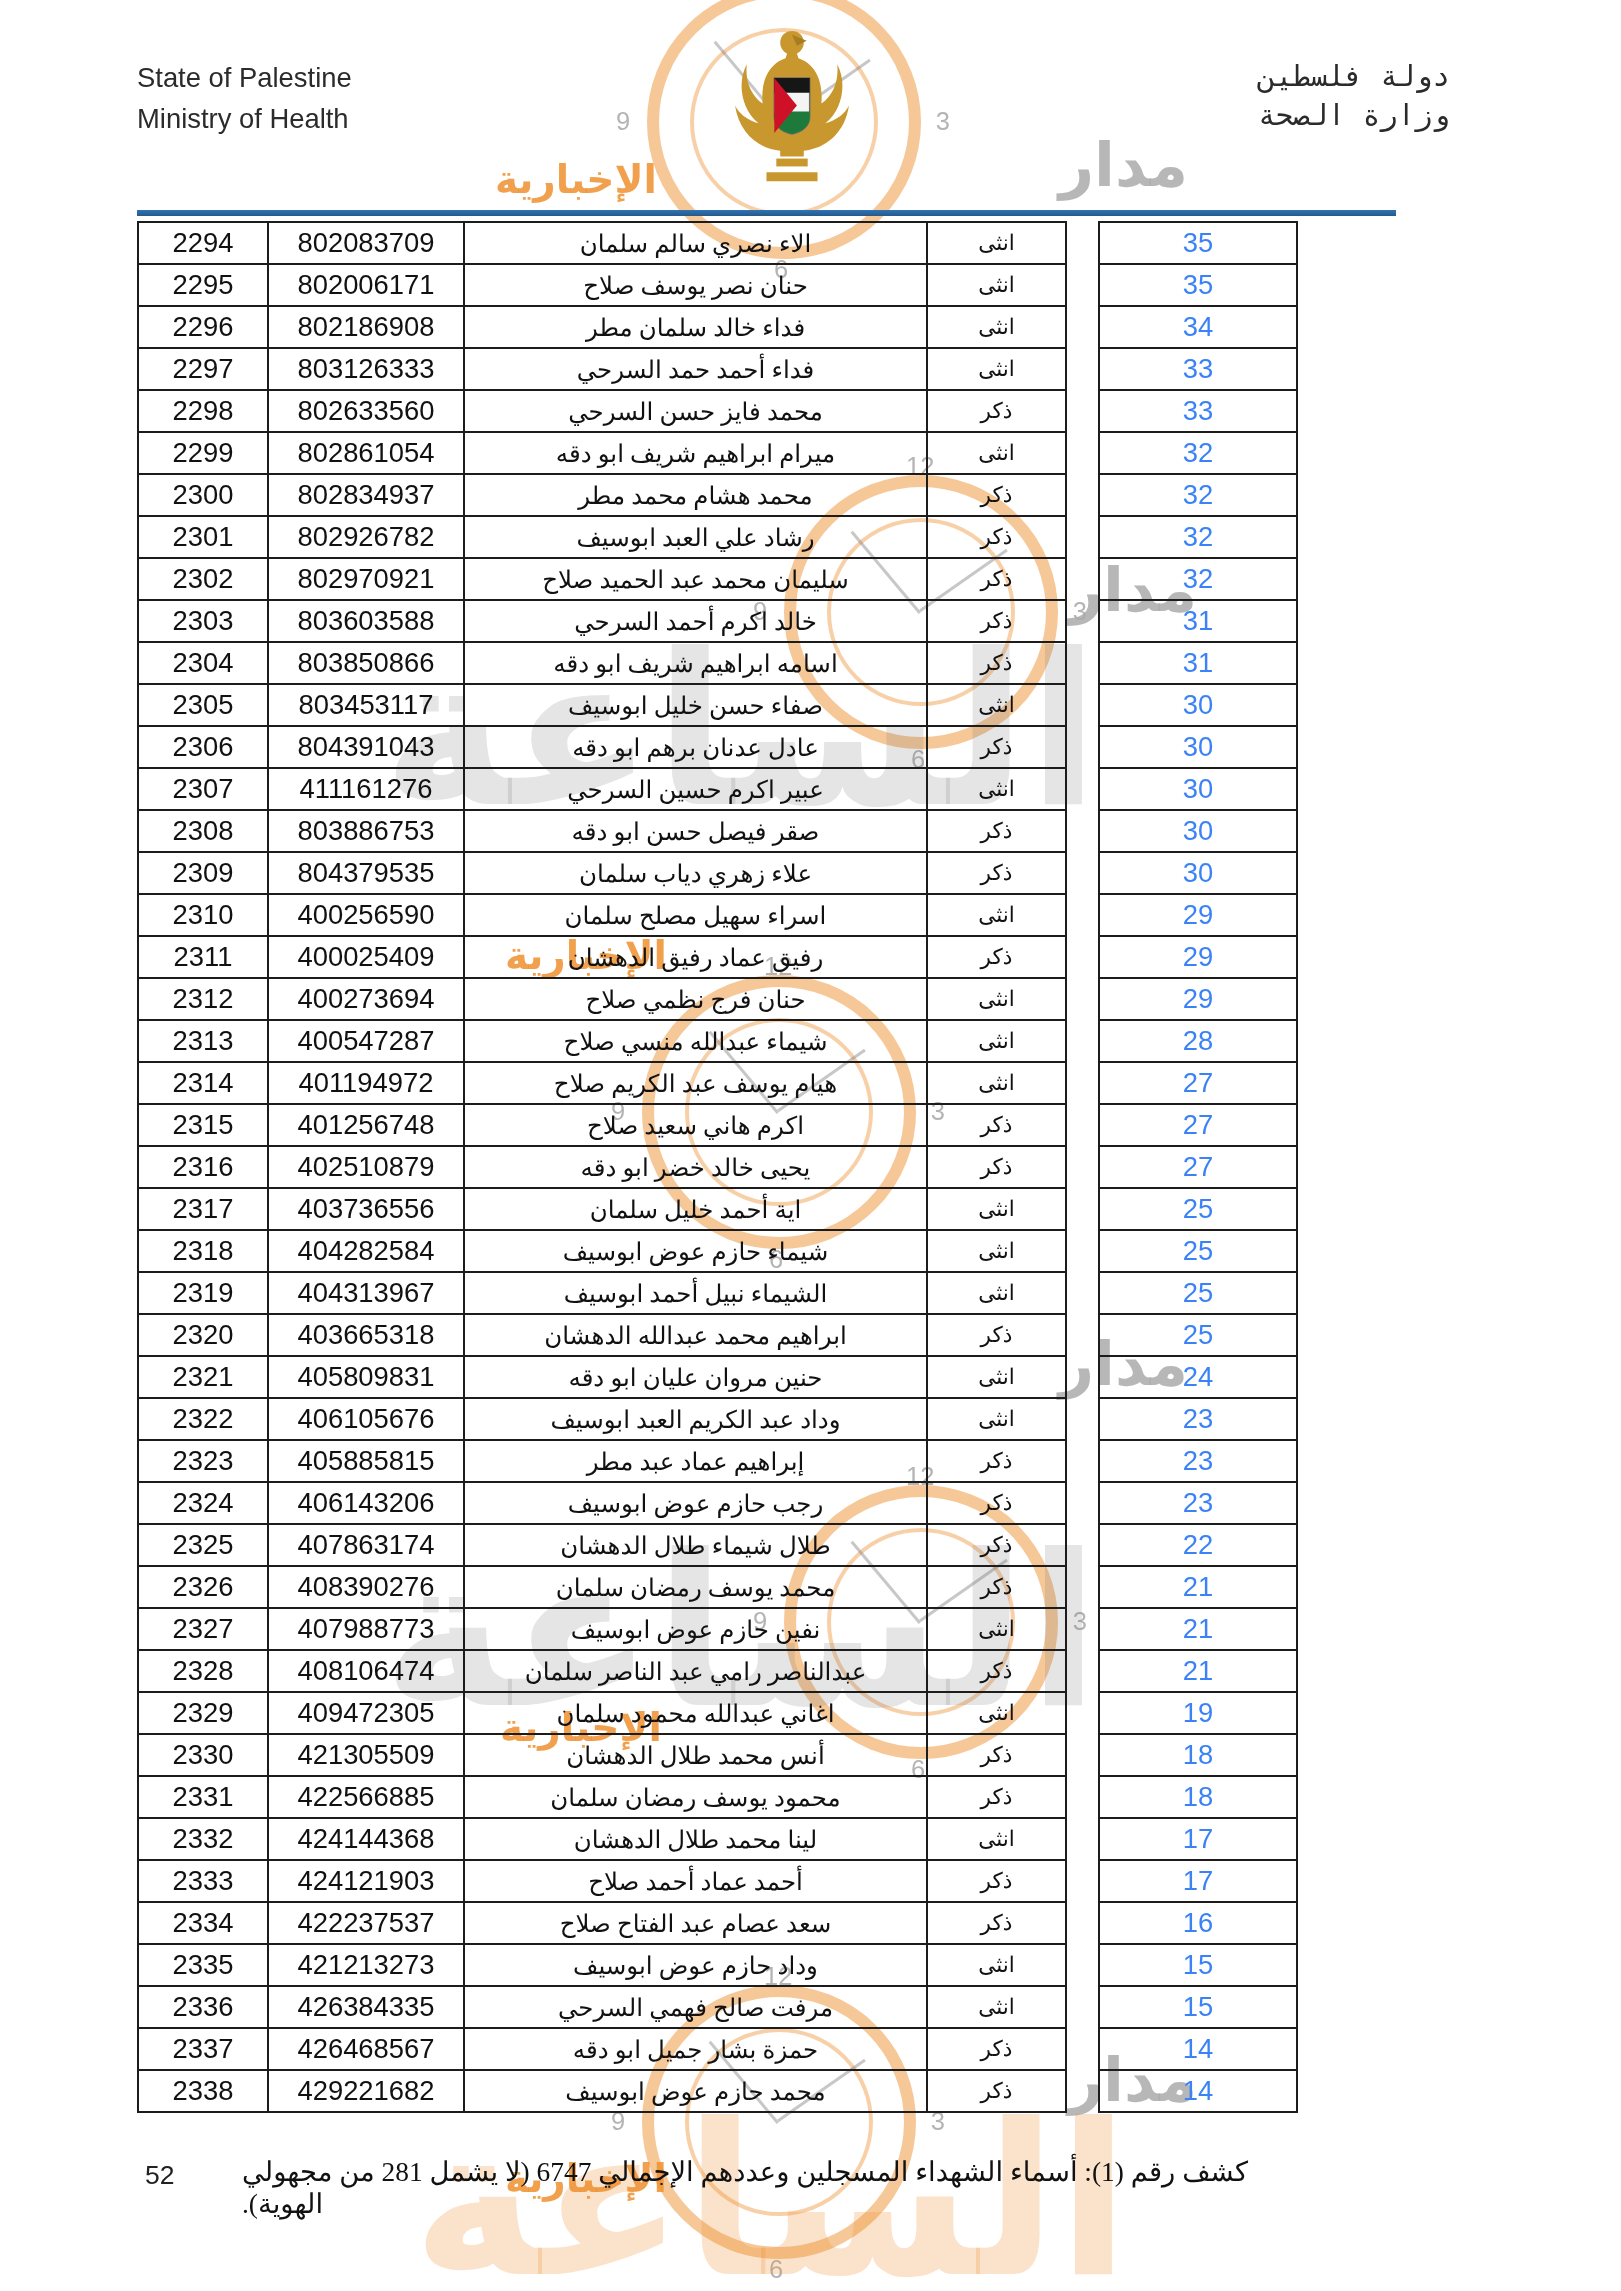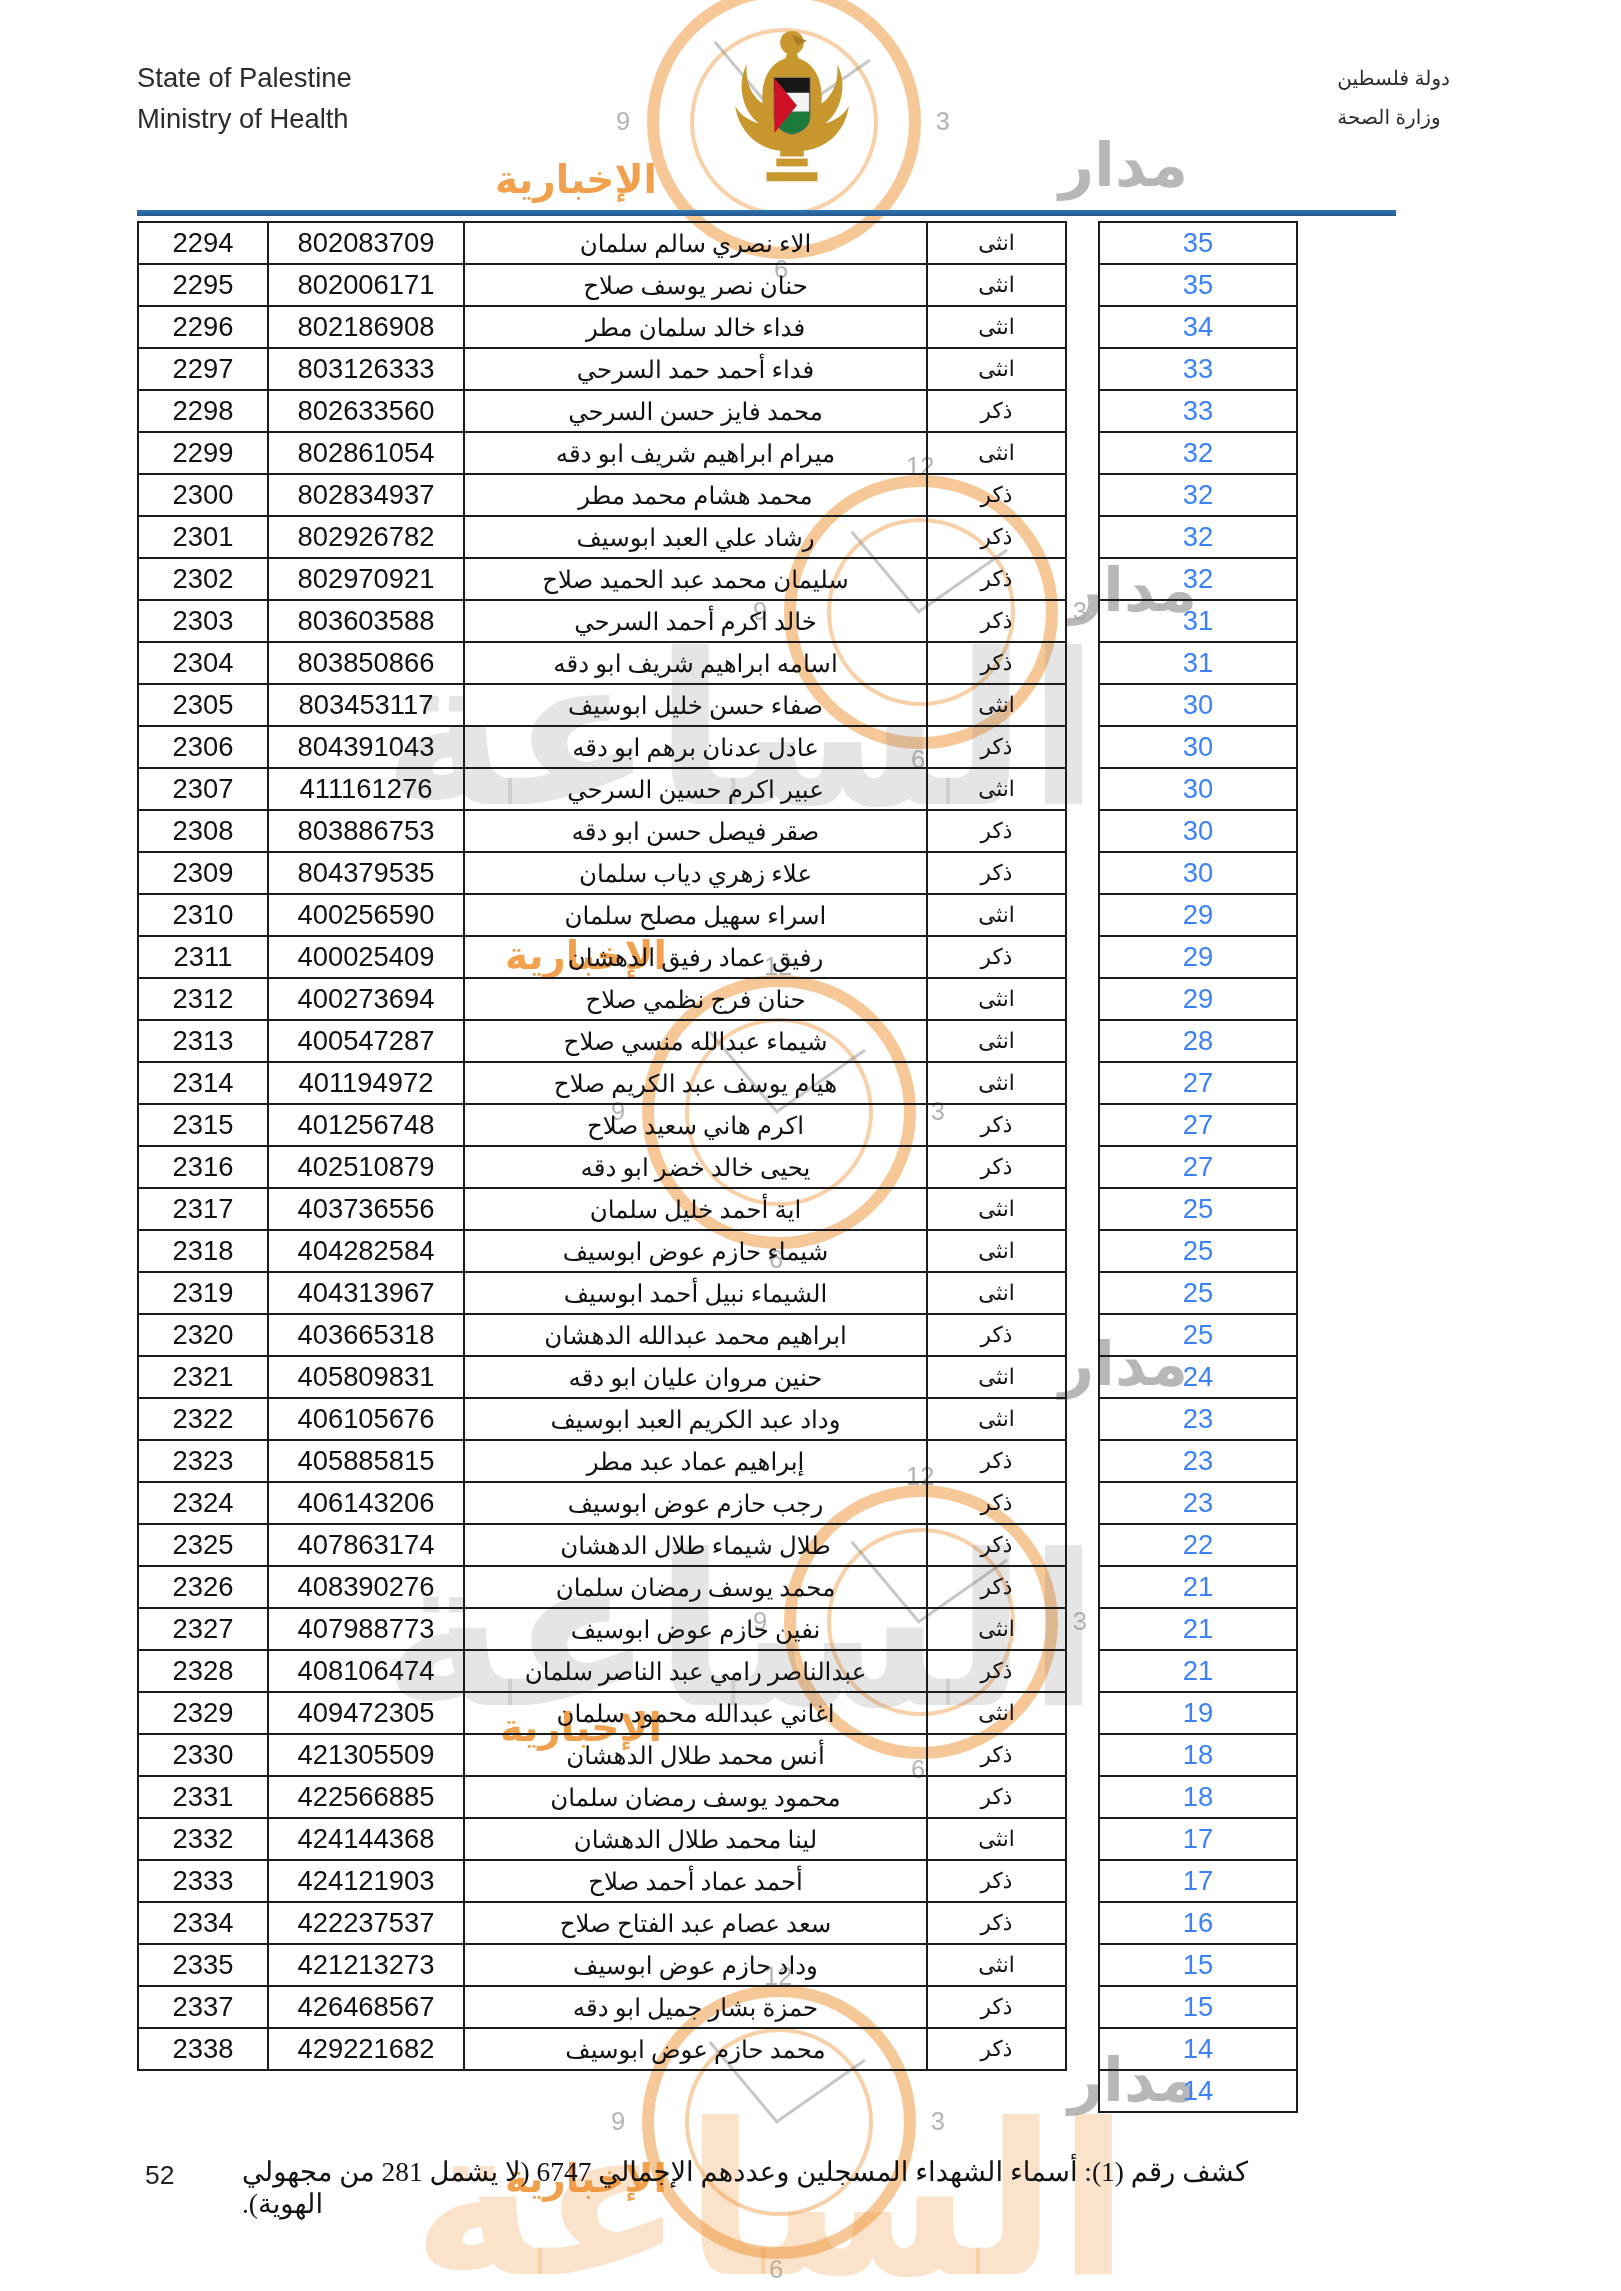--- a/index.html
+++ b/index.html
@@ -21,22 +21,22 @@
   .wm-ring .n9{left:-43px;top:44%}
   .wm-madar{position:absolute;color:rgba(170,170,170,.85);font-weight:bold;font-size:61px;font-family:"DejaVu Sans",sans-serif}
   .wm-news{position:absolute;color:rgba(238,144,47,.85);font-weight:bold;font-size:39px;font-family:"DejaVu Sans",sans-serif}
   .wm-big{position:absolute;font-weight:bold;font-size:211px;letter-spacing:5.9px;color:rgba(125,125,125,.20);font-family:"DejaVu Sans",sans-serif}
   .wm-big.orange{color:rgba(238,144,47,.25)}
 
   
   .layer-content{position:absolute;inset:0;z-index:1}
 
   .hdr-en{position:absolute;left:137px;top:57px;font-size:27.4px;line-height:41px;color:#2b2b2b}
-  .hdr-ar{position:absolute;right:171px;top:59px;font-size:20px;line-height:39px;text-align:left;direction:rtl;
-          font-family:Liberation Sans, sans-serif;color:#2b2b2b}
+  .hdr-ar{position:absolute;right:171px;top:59px;font-size:29px;line-height:39px;text-align:left;direction:rtl;
+          font-family:Liberation Mono, monospace;color:#2b2b2b}
   .emblem{position:absolute;left:733px;top:27.4px;width:118px;height:162px}
 
   .rule{position:absolute;left:137px;top:210px;width:1259px;height:5.9px;
         background:linear-gradient(var(--header-rule,#2e74b5),#26598b)}
 
   table{border-collapse:collapse;table-layout:fixed;position:absolute;top:221px}
   td{border:2px solid var(--table-border,#1c1c1c);height:42px;padding:0 3.9px;vertical-align:middle;text-align:center;
      overflow:hidden;white-space:nowrap;background:transparent}
   .main-table{left:137px;width:928px}
   .age-table{left:1098px;width:198px}
@@ -444,20 +444,26 @@
             <td class="c-gender" dir="rtl">ذكر</td>
           </tr>
 
           <tr>
             <td class="c-serial">2335</td>
             <td class="c-id">421213273</td>
             <td class="c-name" dir="rtl">وداد حازم عوض ابوسيف</td>
             <td class="c-gender" dir="rtl">انثى</td>
           </tr>
 
+          <tr>
+            <td class="c-serial">2336</td>
+            <td class="c-id">426384335</td>
+            <td class="c-name" dir="rtl">مرفت صالح فهمي السرحي</td>
+            <td class="c-gender" dir="rtl">انثى</td>
+          </tr>
 
           <tr>
             <td class="c-serial">2337</td>
             <td class="c-id">426468567</td>
             <td class="c-name" dir="rtl">حمزة بشار جميل ابو دقه</td>
             <td class="c-gender" dir="rtl">ذكر</td>
           </tr>
 
           <tr>
             <td class="c-serial">2338</td>

